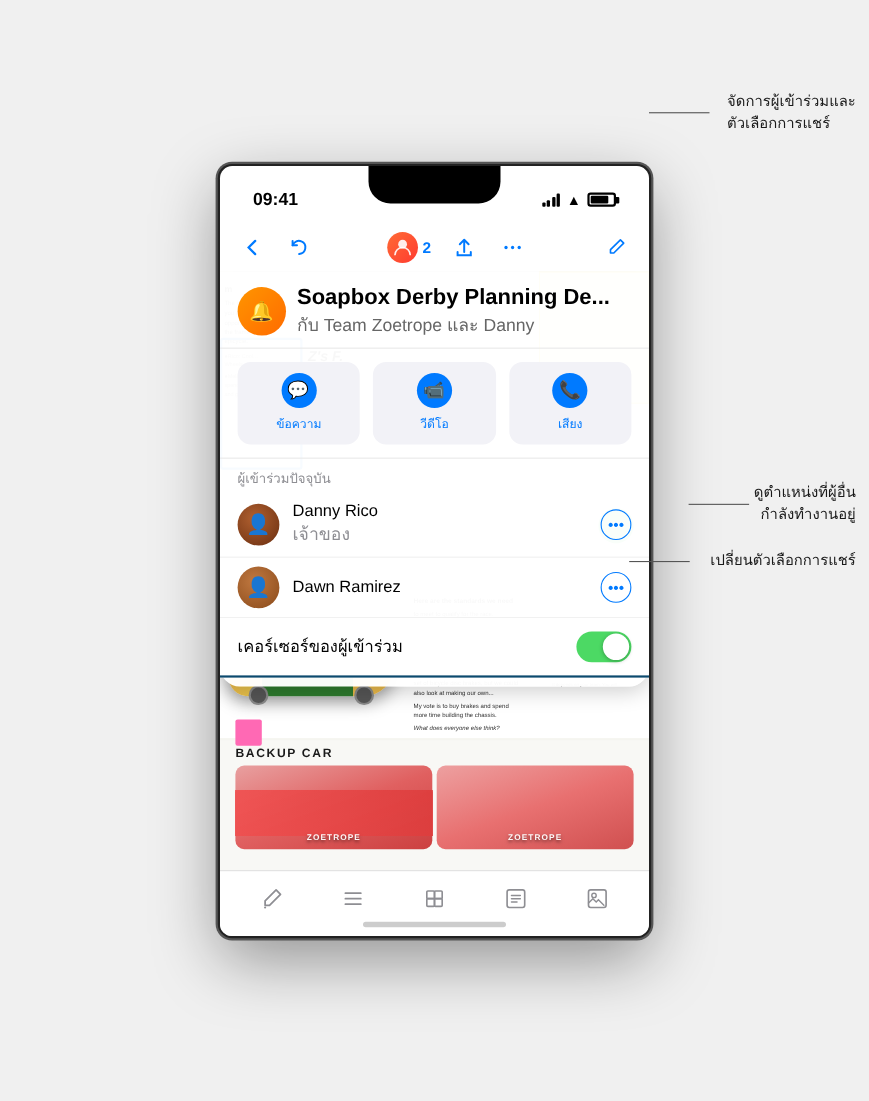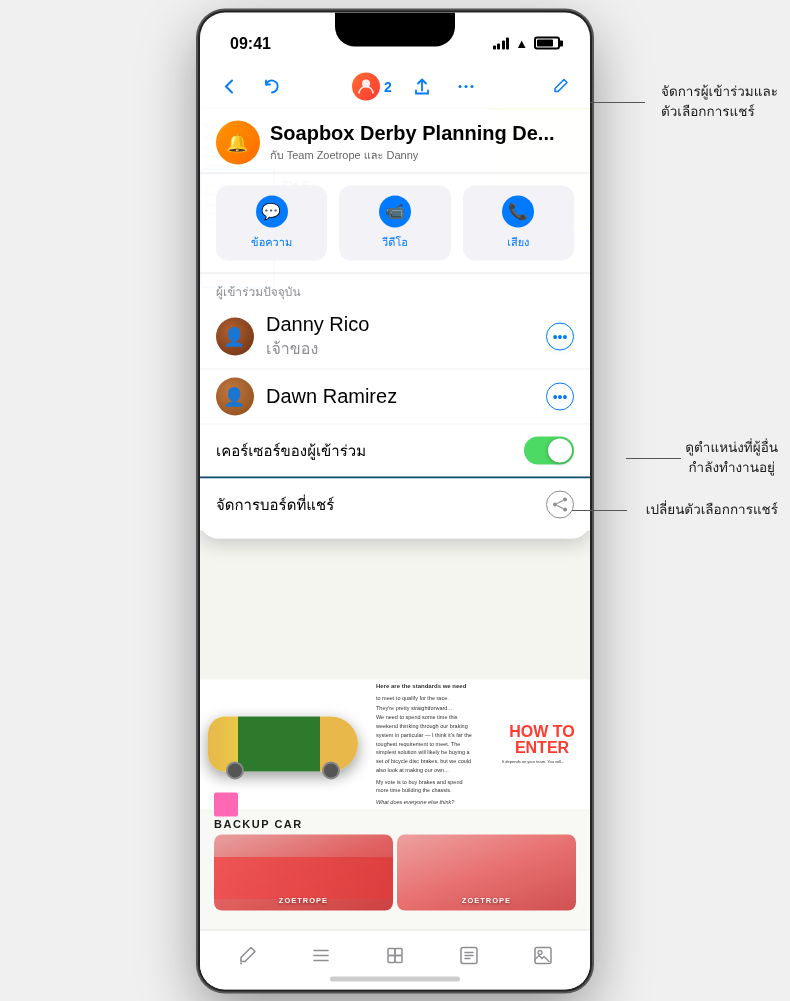--- a/index.html
+++ b/index.html
@@ -12,23 +12,23 @@
       overflow: hidden;
     }
 
     
     .phone-frame {
       position: absolute;
       left: 50%;
       top: 50%;
       transform: translate(-50%, -50%);
       width: 390px;
-      height: 977px;
+      height: 700px;
       background: #fff;
-      border-radius: 25px;
+      border-radius: 11px;
       box-shadow: 0 0 0 2px #222, 0 0 0 4px #555, 0 20px 60px rgba(0,0,0,0.4);
       overflow: hidden;
     }
 
     
     .status-bar {
       position: absolute;
       top: 0; left: 0; right: 0;
       height: 50px;
       background: transparent;
@@ -242,21 +242,21 @@
     .contact-info { flex: 1; min-width: 0; }
     .contact-name {
       font-size: 20px;
       font-weight: 600;
       color: #000;
       white-space: nowrap;
       overflow: hidden;
       text-overflow: ellipsis;
     }
     .contact-subtitle {
-      font-size: 11px;
+      font-size: 16px;
       color: #666;
       margin-top: 1px;
     }
 
     
     .action-buttons {
       display: flex;
       padding: 12px 16px;
       gap: 12px;
       border-bottom: 1px solid #e8e8e8;
@@ -306,21 +306,21 @@
       width: 38px; height: 38px;
       border-radius: 50%;
       flex-shrink: 0;
       display: flex; align-items: center; justify-content: center;
       font-size: 16px;
       color: white;
       font-weight: bold;
     }
     .participant-info { flex: 1; }
     .participant-name {
-      font-size: 20px;
+      font-size: 15px;
       font-weight: 500;
       color: #000;
     }
     .participant-role {
       font-size: 16px;
       color: #8E8E93;
     }
     .participant-more {
       width: 28px; height: 28px;
       border-radius: 50%;
@@ -631,32 +631,20 @@
         <div class="participant-more">•••</div>
       </div>
 
       <div class="toggle-row">
         <span class="toggle-label">เคอร์เซอร์ของผู้เข้าร่วม</span>
         <div class="toggle-switch">
           <div class="toggle-thumb"></div>
         </div>
       </div>
 
-      <div class="share-row">
-        <span class="share-label">จัดการบอร์ดที่แชร์</span>
-        <div class="share-icon">
-          <svg width="16" height="16" viewBox="0 0 16 16">
-              <circle cx="3" cy="8" r="2" fill="#8E8E93"></circle>
-              <circle cx="13" cy="3" r="2" fill="#8E8E93"></circle>
-              <circle cx="13" cy="13" r="2" fill="#8E8E93"></circle>
-              <line x1="5" y1="7" x2="11" y2="4" stroke="#8E8E93" stroke-width="1.2"></line>
-              <line x1="5" y1="9" x2="11" y2="12" stroke="#8E8E93" stroke-width="1.2"></line>
-            </svg>
-        </div>
-      </div>
     </div>
 
   </div>
 
   <div class="tab-bar">
     <div class="tab-item">
       <svg width="22" height="22" viewBox="0 0 22 22">
           <path d="M15 3l4 4-10 10H5v-4L15 3z" stroke="#8E8E93" stroke-width="1.6" fill="none" stroke-linecap="round" stroke-linejoin="round"></path>
           <circle cx="5" cy="19" r="1" fill="#8E8E93"></circle>
         </svg>
@@ -700,21 +688,21 @@
 <div style="position:absolute; top:0; left:0; right:0; bottom:0; pointer-events:none;">
 
   <div style="position:absolute; top:82px; right:12px; display:flex; align-items:center; gap:16px;">
     <div style="width:55px; height:1px; background:#555;"></div>
     <div style="font-size:13.5px; color:#1a1a1a; line-height:1.5; text-align:left;">จัดการผู้เข้าร่วมและ<br>ตัวเลือกการแชร์</div>
   </div>
 
 
   <div style="position:absolute; top:438px; right:12px; display:flex; align-items:center; gap:4px;">
     <div style="width:55px; height:1px; background:#555;"></div>
-    <div style="font-size:13.5px; color:#1a1a1a; line-height:1.5; text-align:center;">ดูตำแหน่งที่ผู้อื่น<br>กำลังทำงานอยู่</div>
+    <div style="font-size:13.5px; color:#1a1a1a; line-height:1.5; text-align:right;">ดูตำแหน่งที่ผู้อื่น<br>กำลังทำงานอยู่</div>
   </div>
 
   <div style="position:absolute; top:500px; right:12px; display:flex; align-items:center; gap:19px;">
     <div style="width:55px; height:1px; background:#555;"></div>
     <div style="font-size:13.5px; color:#1a1a1a; line-height:1.5; text-align:left;">เปลี่ยนตัวเลือกการแชร์</div>
   </div>
 
 </div>
 
 </body></html>

